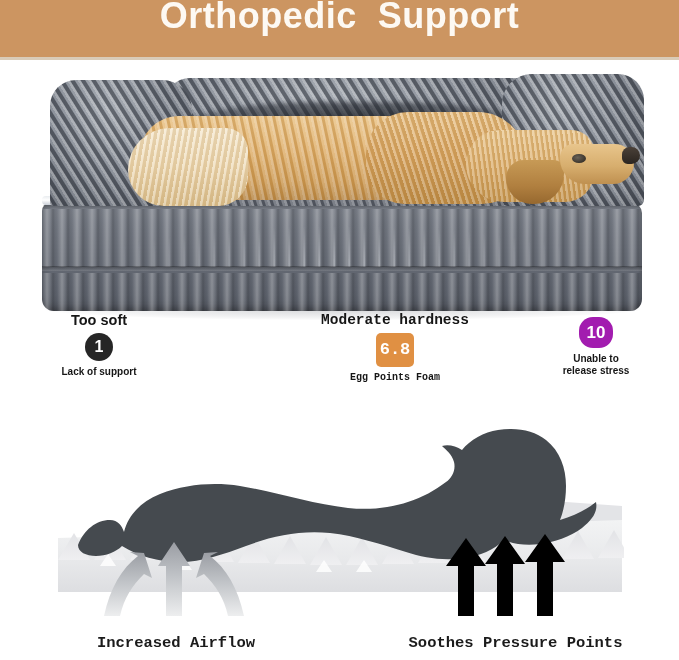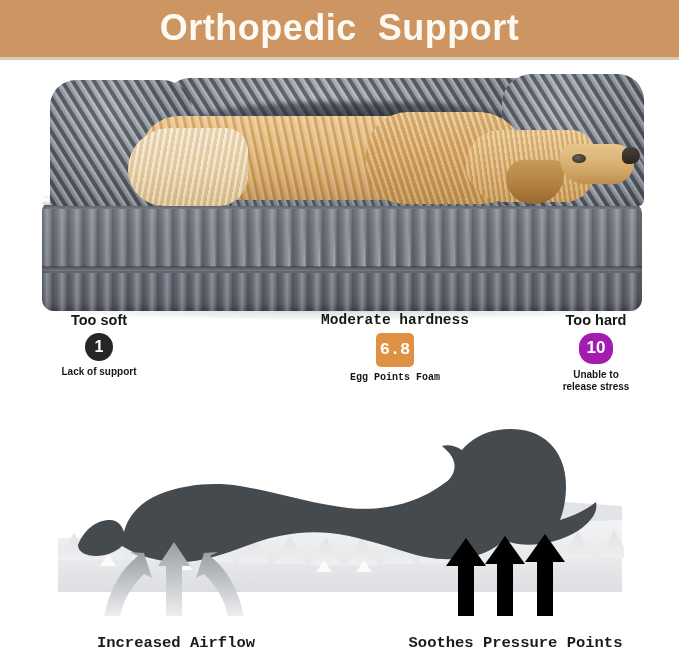--- a/index.html
+++ b/index.html
@@ -18,21 +18,20 @@
   }
 
   
   .banner {
     position: absolute;
     left: 0; top: 0;
     width: 679px;
     height: 57px;
     background: #cc9561;
     display: flex;
-    align-items: center;
     justify-content: center;
   }
   .banner-title {
     font-size: 36px;
     font-weight: bold;
     color: #fdf9f3;
     letter-spacing: 0.5px;
     white-space: pre;
     line-height: 1;
     margin-top: -2px;
@@ -371,21 +370,20 @@
     <div class="bot-label">Lack of support</div>
   </div>
 
   <div class="stop stop-moderate">
     <div class="top-label">Moderate hardness</div>
     <div class="marker square-orange">6.8</div>
     <div class="bot-label">Egg Points Foam</div>
   </div>
 
   <div class="stop stop-hard">
-    <div class="top-label">Too hard</div>
     <div class="marker square-dark">10</div>
     <div class="bot-label" style="white-space: pre-line;">Unable to
 release stress</div>
   </div>
 
 </div>
 
 <div class="diagram">
   <div class="foam-wrap">
     <svg width="679" height="200" viewBox="0 0 679 200" xmlns="http://www.w3.org/2000/svg">

